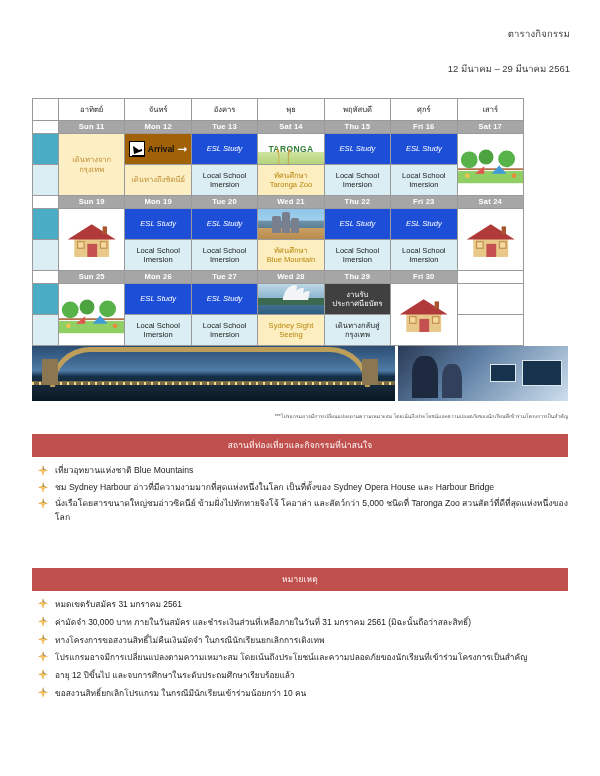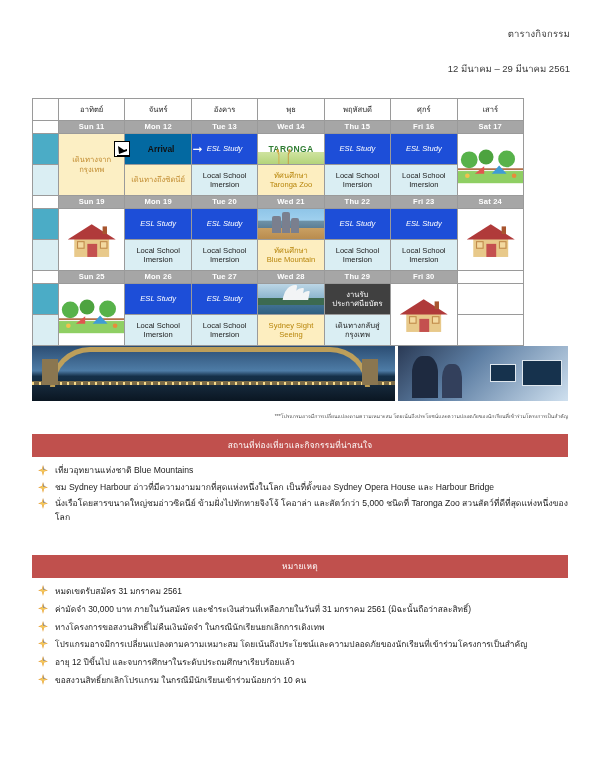--- a/index.html
+++ b/index.html
@@ -52,22 +52,22 @@
   .trip { background:#FDEEC0; color:#b8860b; font-size:7.8px; }
   .travel { background:#FCEFC4; color:#c08a2e; font-size:7.8px; }
   .cert { background:#404040; color:#ffffff; font-size:8px;margin-left:40px; }
   .ret  { background:#DAEEF3; color:#1a1a1a; font-size:8px; }
   .plain { background:#ffffff; }
   .cellimg { padding:0 !important; background:#ffffff; }
 
   
   .arrival-sign {
     width:100%; height:100%;
-    background:#0369a1;
-    display:flex; align-items:center; justify-content:center; gap:18px;
+    background:#a16207;
+    display:flex; align-items:center; justify-content:center; gap:3px;
     padding:0 3px;
   }
   .arr-pic {
     width:16px; height:16px; background:#ffffff;
     border:1px solid #000; position:relative; flex:none;
   }
   .arr-pic svg { position:absolute; left:1px; top:1px; }
   .arr-text { font-size:8.4px; font-weight:bold; color:#111; }
   .arr-arrow { font-size:12px; color:#ffffff; font-weight:bold; line-height:1; }
 
@@ -146,21 +146,21 @@
   ul.sec-list { list-style:none; margin:5px 0 0 0; padding:0; }
   ul.sec-list li {
     display:flex; align-items:flex-start; gap:7px;
     font-size:8.6px; line-height:1.62; color:#1a1a1a;
     padding:1.5px 0 1.5px 6px;
   }
   .bullet { flex:none; width:10px; height:12px; position:relative; margin-top:1px; }
   .bullet svg { display:block; }
   .li-text { flex:1 1 auto; }
 
-  .sec-notes { margin-top:28px; }
+  .sec-notes { margin-top:41px; }
   ul.notes li { font-size:8.4px; line-height:1.75; }
 </style>
 </head>
 <body>
 
 <div class="page">
 
   <div class="doc-header">
     <div class="doc-title">ตารางกิจกรรม</div>
     <div class="doc-dates">12 มีนาคม – 29 มีนาคม 2561</div>
@@ -187,21 +187,21 @@
             <td class="dayname">พุธ</td>
             <td class="dayname">พฤหัสบดี</td>
             <td class="dayname">ศุกร์</td>
             <td class="dayname">เสาร์</td>
           </tr>
           <tr>
             <td class="blankhdr"></td>
             <td class="datecell">Sun 11</td>
             <td class="datecell">Mon 12</td>
             <td class="datecell">Tue 13</td>
-            <td class="datecell">Wed 14</td>
+            <td class="datecell">Sat 14</td>
             <td class="datecell">Thu 15</td>
             <td class="datecell">Fri 16</td>
             <td class="datecell">Sat 17</td>
           </tr>
           <tr class="am-row">
             <td class="lbl-am"></td>
             <td rowspan="2" class="travel">
               <div>เดินทางจาก</div>
               <div>กรุงเทพ</div>
             </td>

